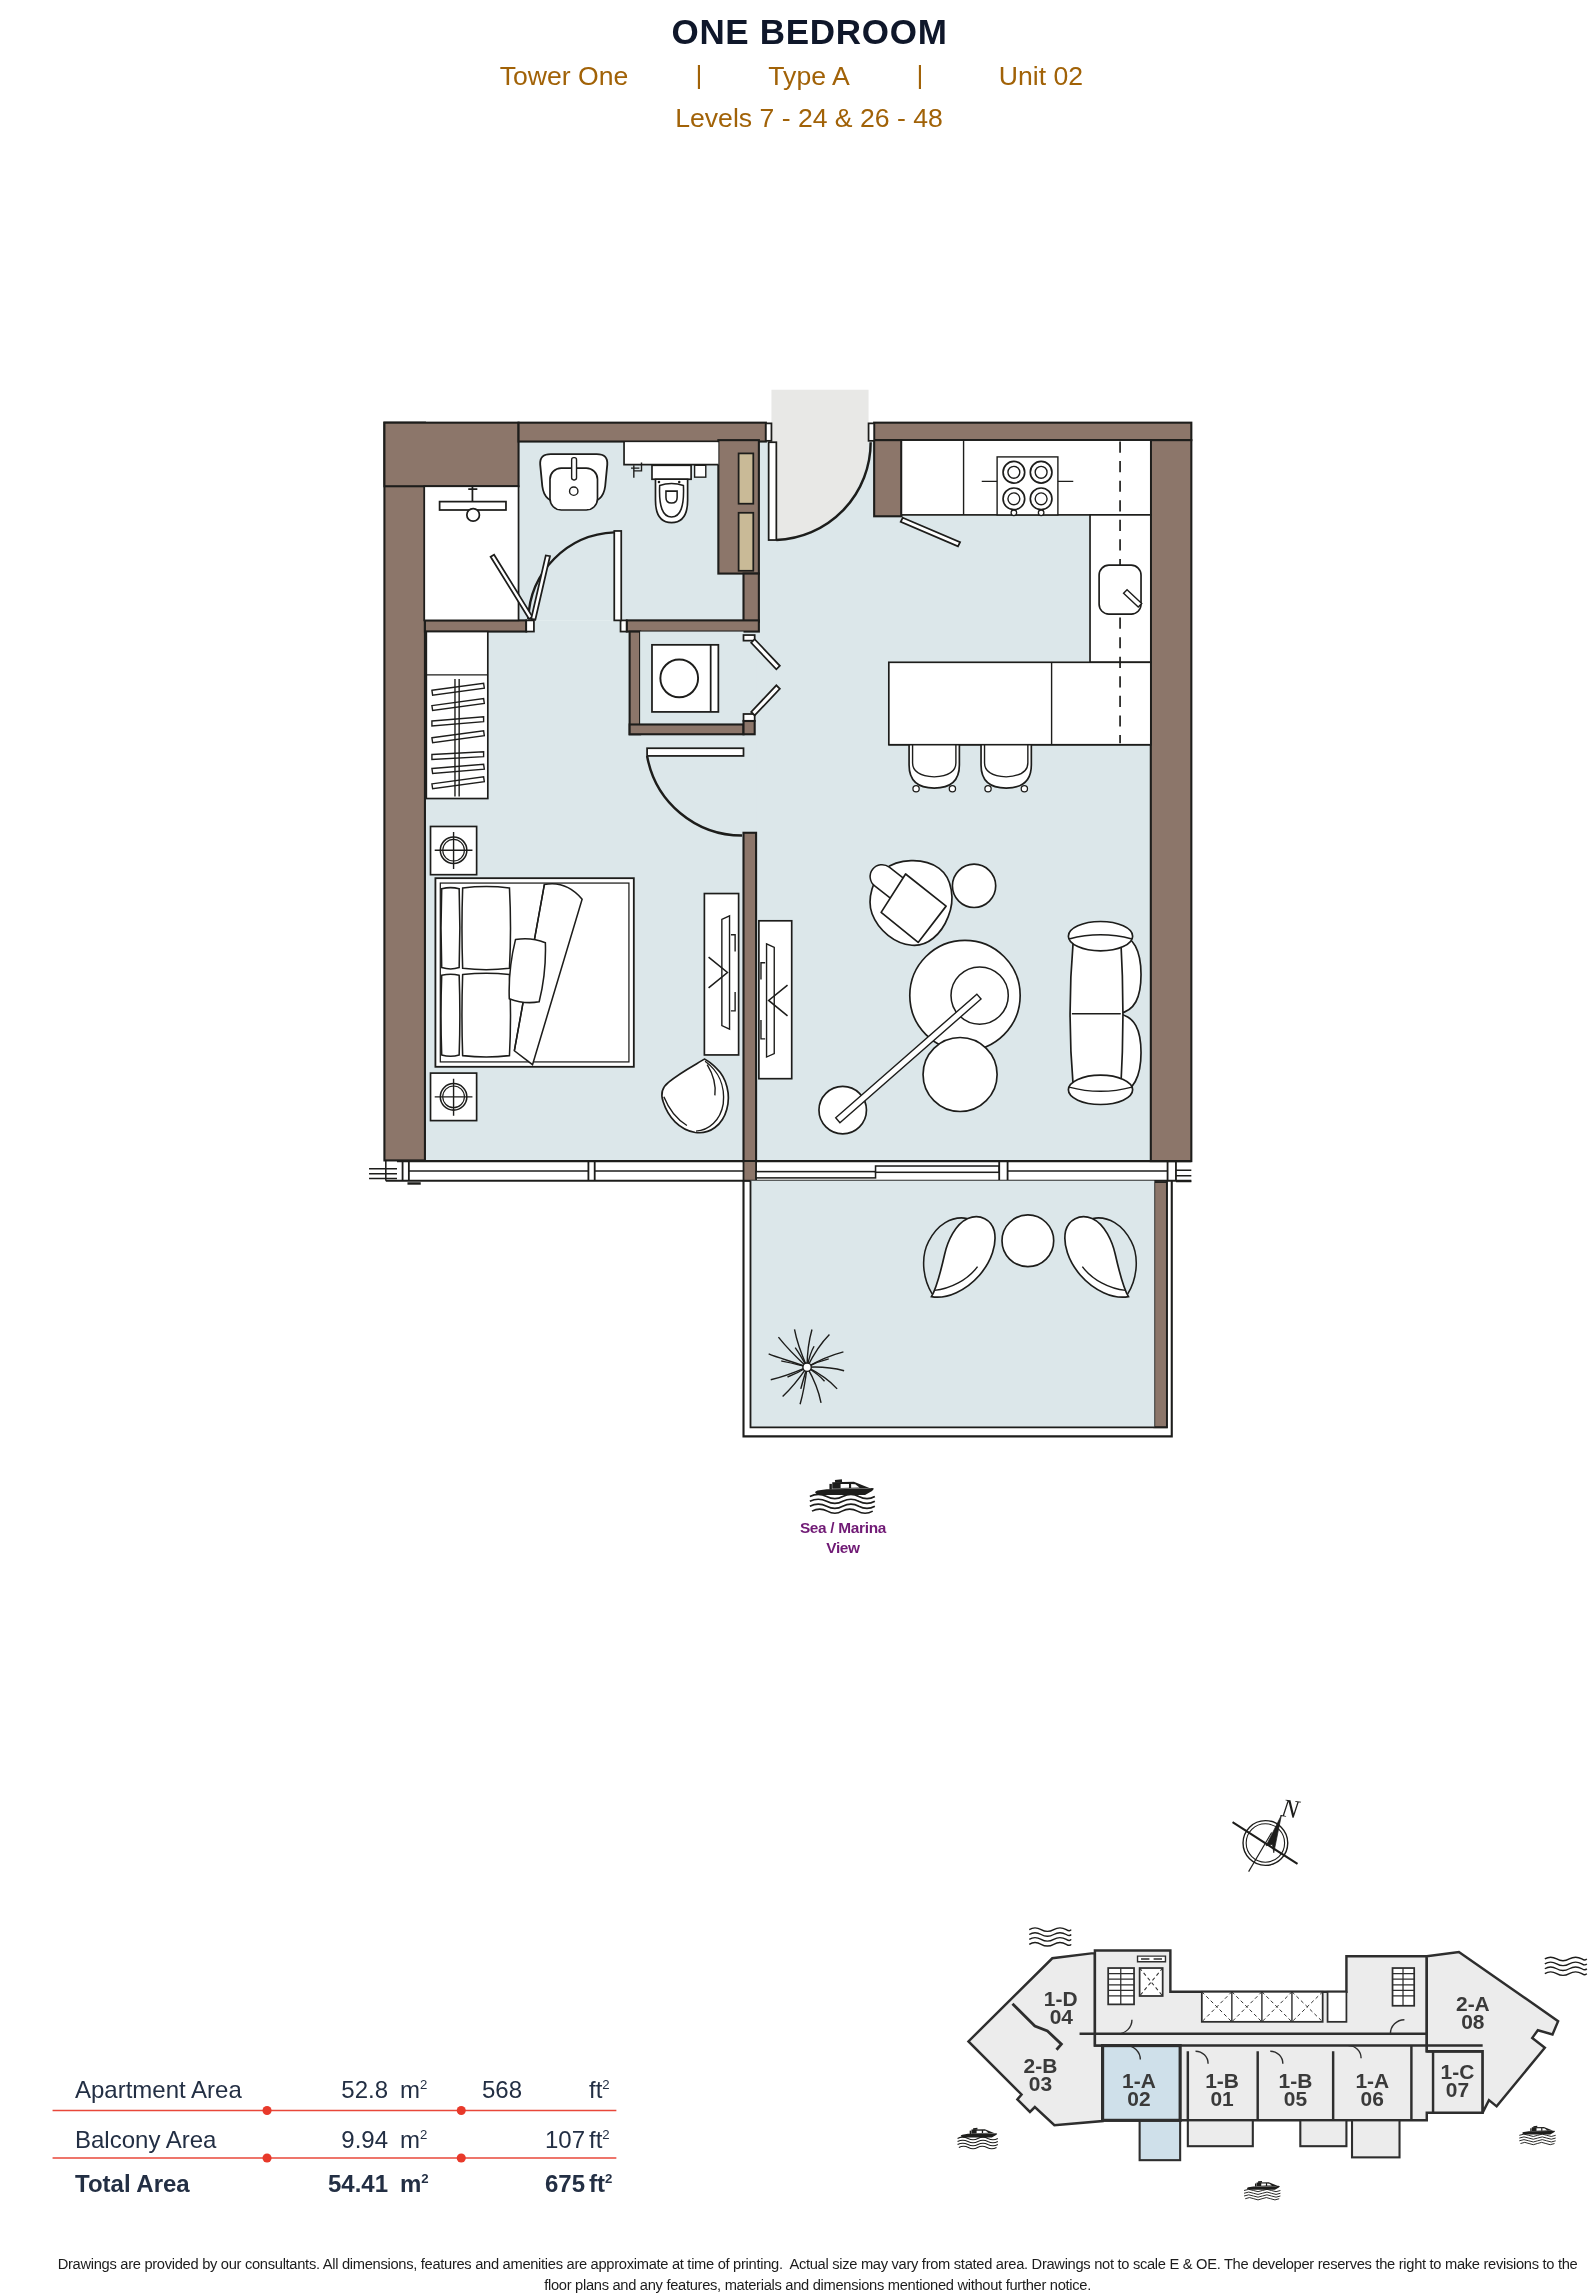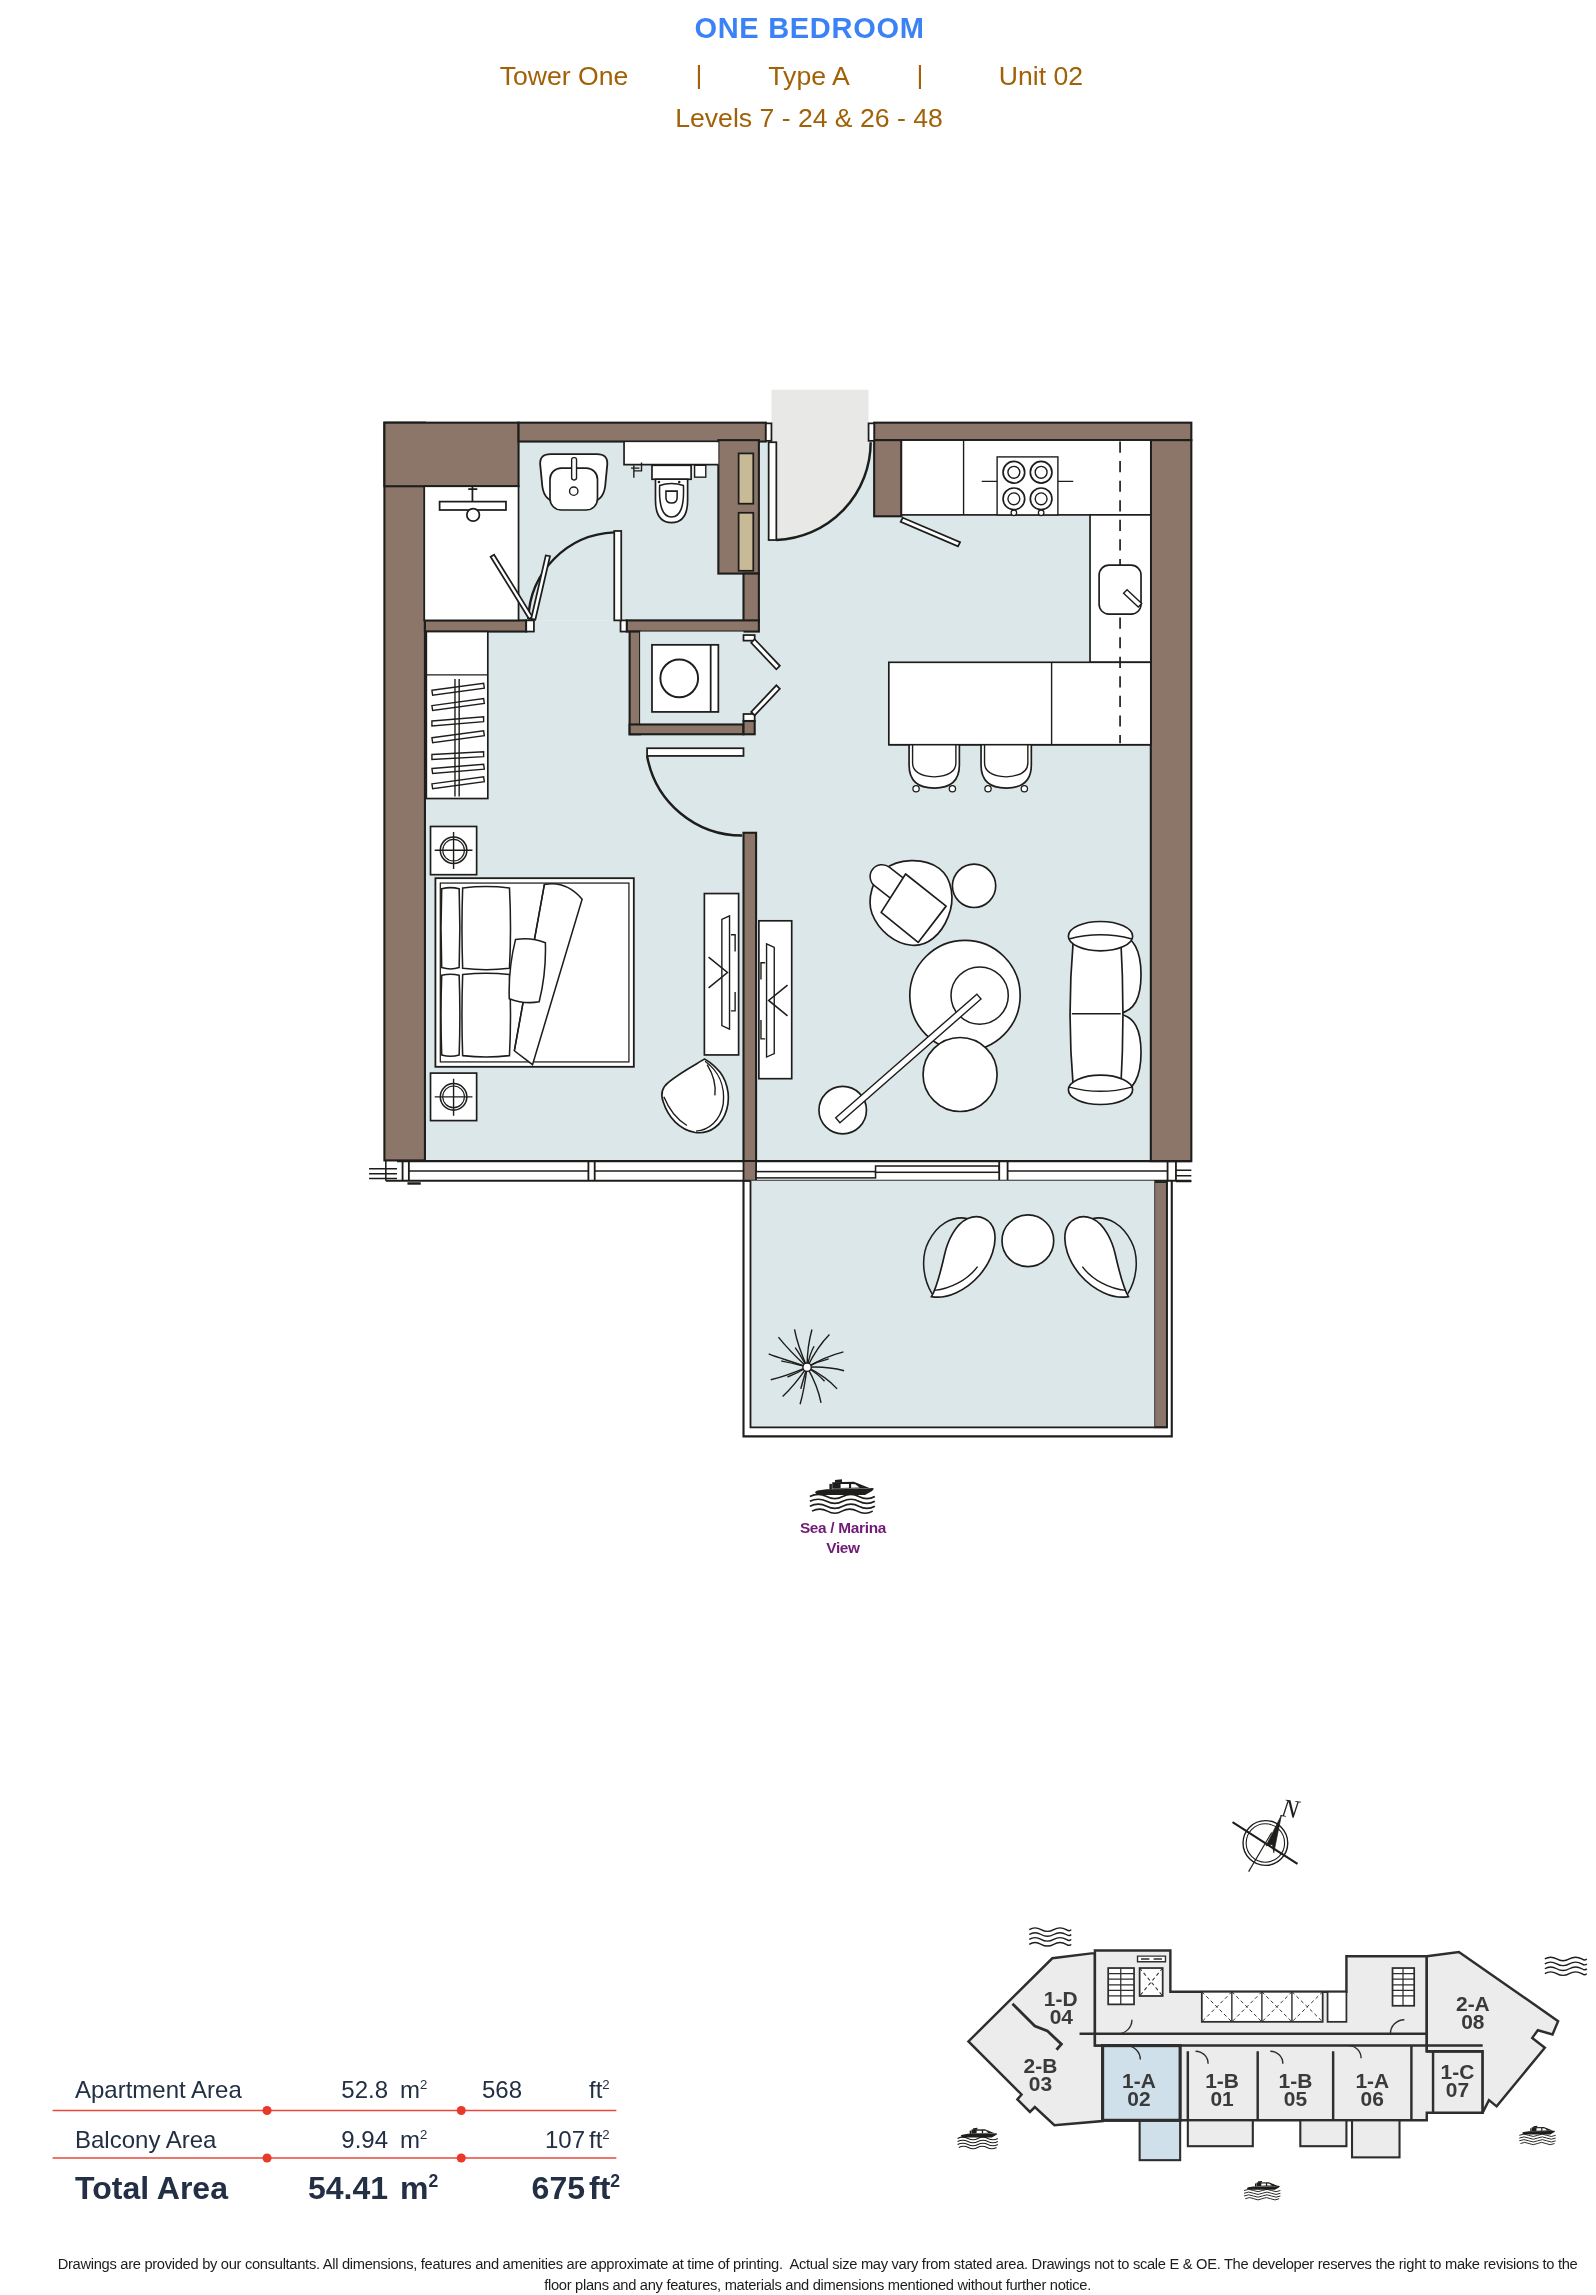--- a/index.html
+++ b/index.html
@@ -1,21 +1,21 @@
 <!DOCTYPE html>
 <html style="font-size:11.2px"><head>
 <meta charset="utf-8">
 <style>
   html,body{margin:0;padding:0;background:#ffffff;}
   body{width:1596px;height:2295px;position:relative;font-family:"Liberation Sans",sans-serif;}
   .abs{position:absolute;}
-  .hdr1{font-size:29px;font-weight:bold;color:#3b82f6;letter-spacing:0.7px;}
+  .hdr1{font-size:35px;font-weight:bold;color:#0f172a;letter-spacing:0.7px;}
   .hdr2{font-size:26.6px;color:#a16207;}
   .tbl{font-size:24px;color:#232f44;}
-  .tblb{font-size:32px;font-weight:bold;color:#232f44;}
+  .tblb{font-size:24px;font-weight:bold;color:#232f44;}
   .disc{font-size:14.7px;letter-spacing:-0.3px;color:#1c1c1c;}
   sup{font-size:55%;vertical-align:super;}
 </style>
 </head>
 <body>
 
 <div class="abs hdr1" style="left:390px;top:12px;width:839px;text-align:center;">ONE BEDROOM</div>
 
 <div class="abs hdr2" style="left:564px;top:61px;transform:translateX(-50%);">Tower One</div>
 

